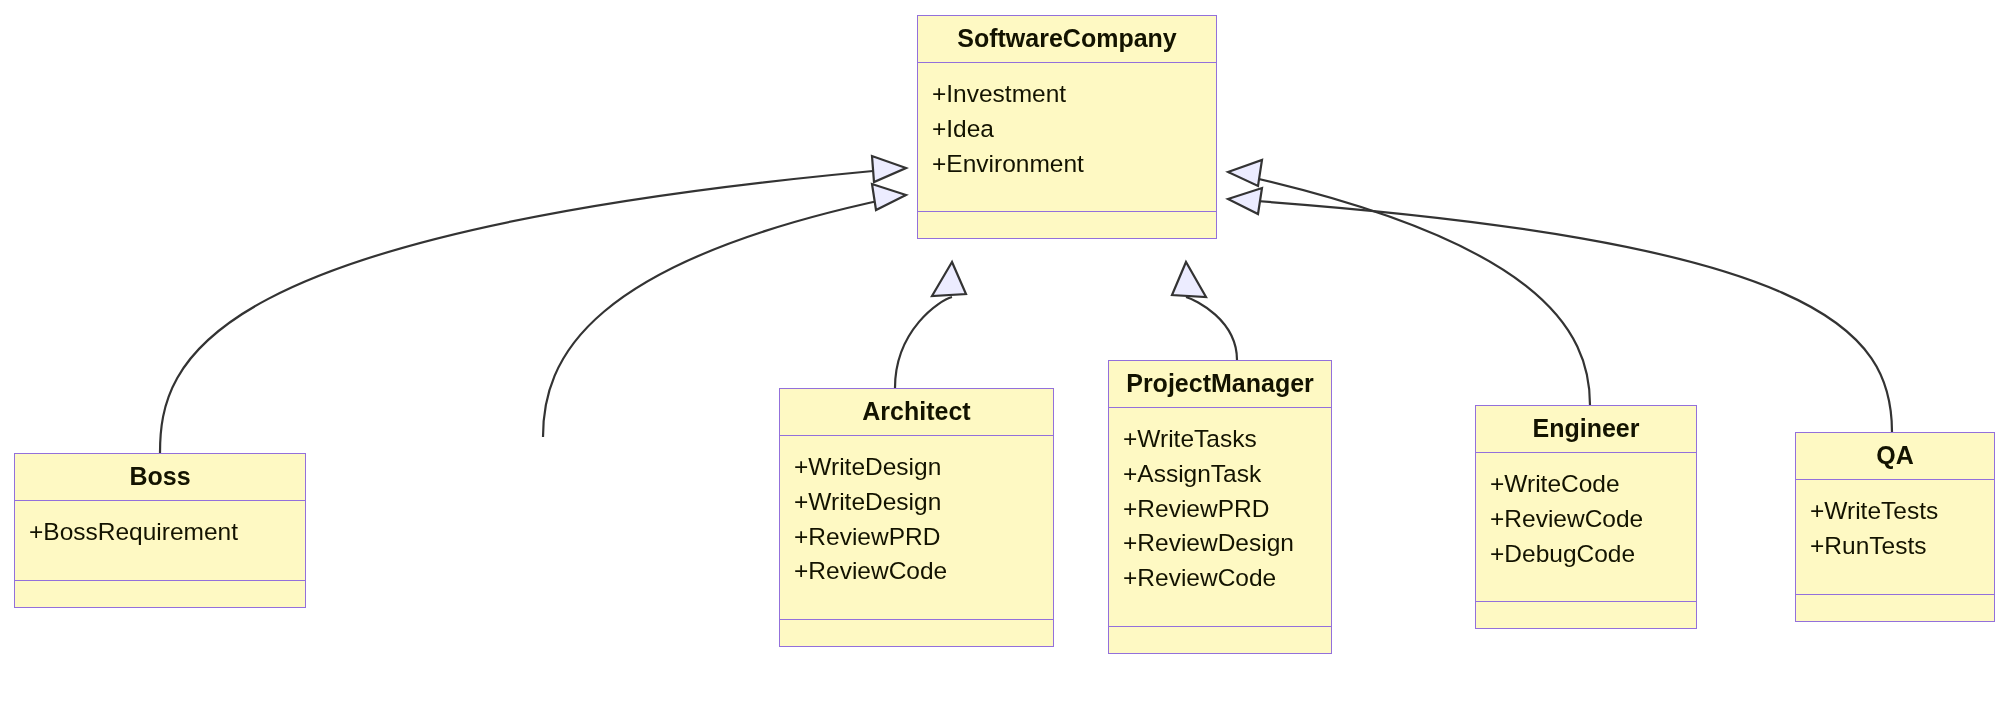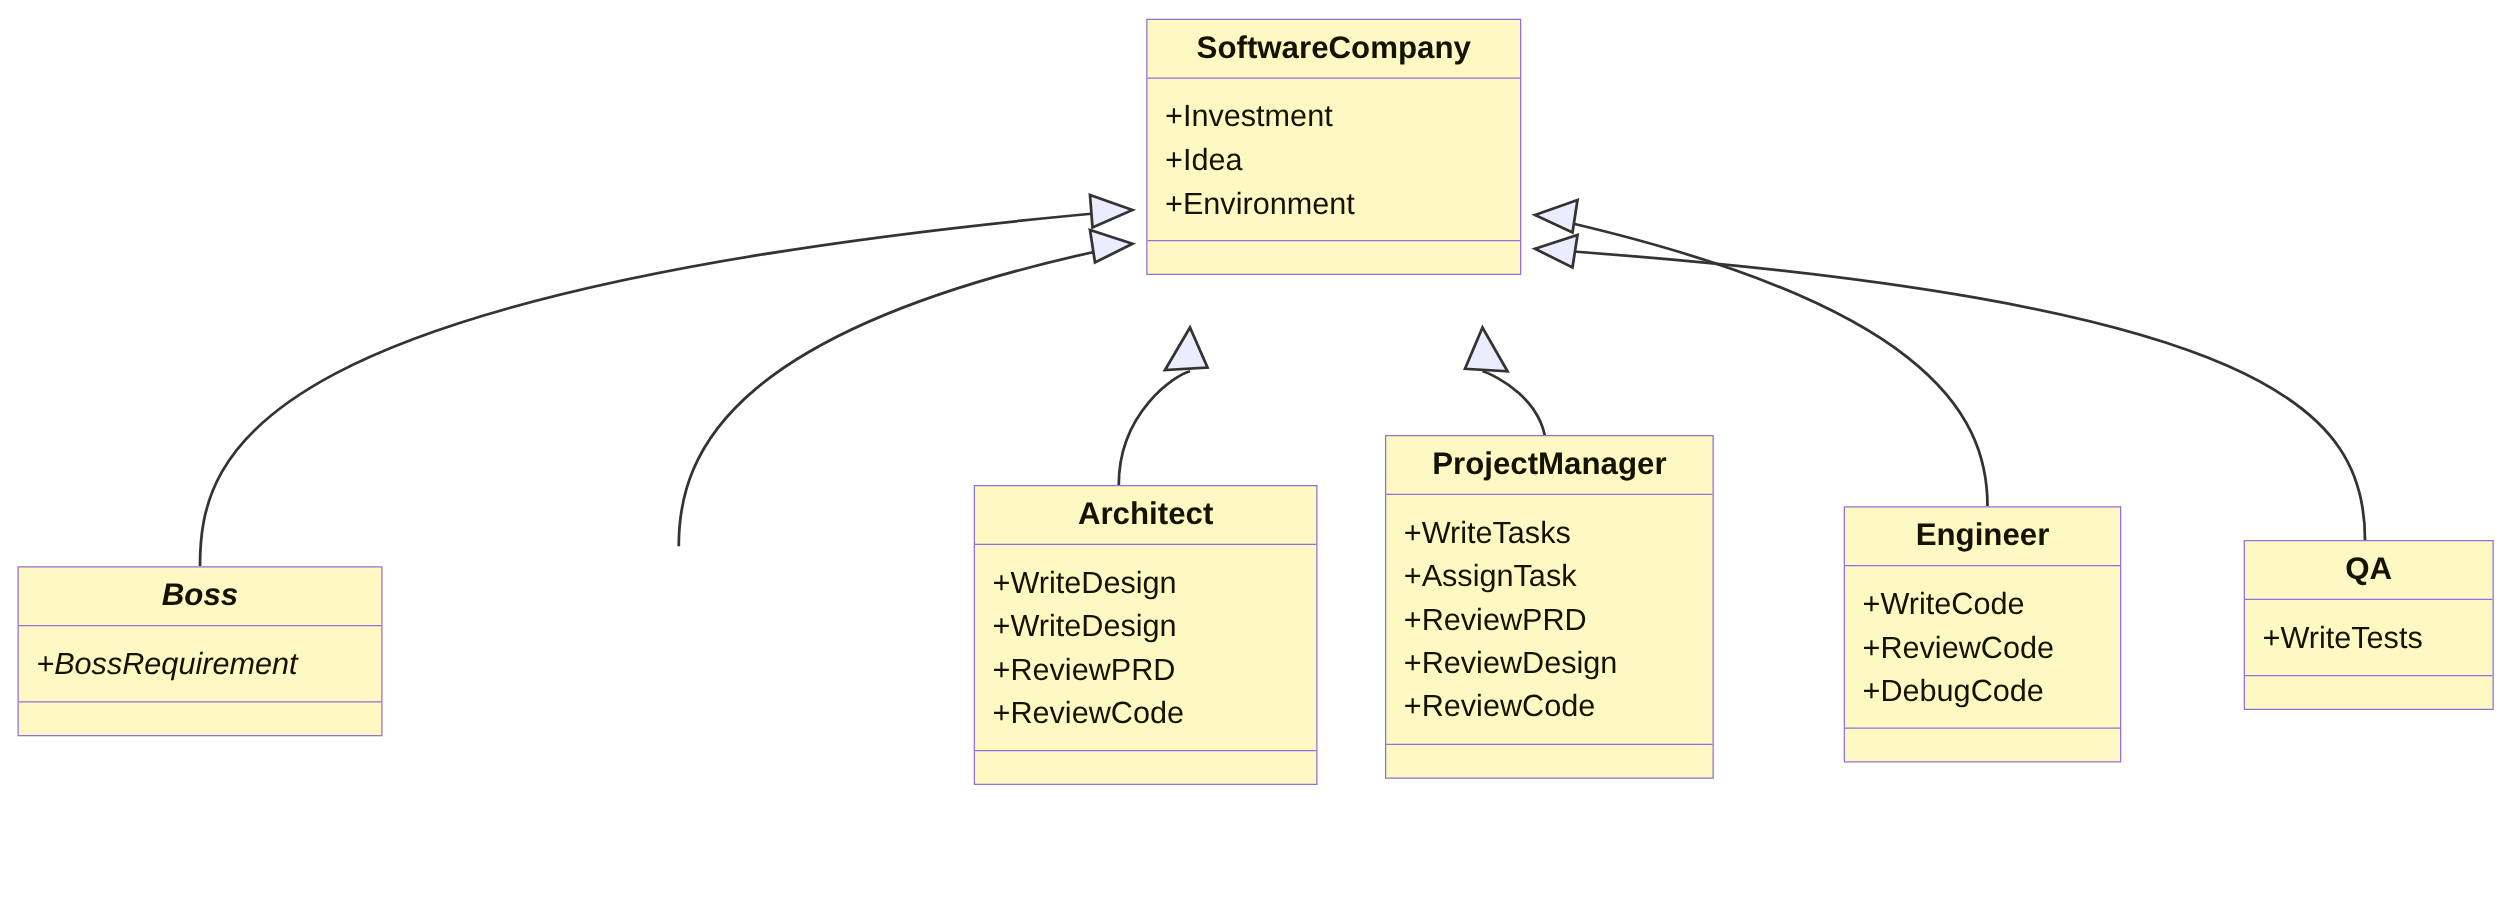--- a/index.html
+++ b/index.html
@@ -41,21 +41,21 @@
     font-weight: bold;
     font-size: 25px;
     color: #131300;
     padding: 9px 14px 10px 14px;
     border-bottom: 1.6px solid #9370db;
     line-height: 1.08;
     white-space: nowrap;
   }
   .class-members {
     box-sizing: border-box;
-    padding: 14px 14px 11px 14px;
+    padding: 14px 14px 30px 14px;
     border-bottom: 1.6px solid #9370db;
     flex: 1 1 auto;
   }
   .member-row {
     font-size: 24.5px;
     color: #131300;
     line-height: 1.42;
     white-space: nowrap;
   }
   .class-methods-empty {
@@ -92,41 +92,41 @@
   <div class="uml-class" style="left:917px; top:15px; width:300px;">
     <div class="class-title">SoftwareCompany</div>
     <div class="class-members">
       <div class="member-row">+Investment</div>
       <div class="member-row">+Idea</div>
       <div class="member-row">+Environment</div>
     </div>
     <div class="class-methods-empty"></div>
   </div>
 
-  <div class="uml-class" style="left:14px; top:453px; width:292px;font-style:italic;">
+  <div class="uml-class" style="left:14px; top:453px; width:292px;">
     <div class="class-title">Boss</div>
     <div class="class-members">
       <div class="member-row">+BossRequirement</div>
     </div>
     <div class="class-methods-empty"></div>
   </div>
 
 
   <div class="uml-class" style="left:779px; top:388px; width:275px;">
     <div class="class-title">Architect</div>
     <div class="class-members">
       <div class="member-row">+WriteDesign</div>
       <div class="member-row">+WriteDesign</div>
       <div class="member-row">+ReviewPRD</div>
       <div class="member-row">+ReviewCode</div>
     </div>
     <div class="class-methods-empty"></div>
   </div>
 
-  <div class="uml-class" style="left:1108px; top:348px; width:263px;">
+  <div class="uml-class" style="left:1108px; top:360px; width:224px;">
     <div class="class-title">ProjectManager</div>
     <div class="class-members">
       <div class="member-row">+WriteTasks</div>
       <div class="member-row">+AssignTask</div>
       <div class="member-row">+ReviewPRD</div>
       <div class="member-row">+ReviewDesign</div>
       <div class="member-row">+ReviewCode</div>
     </div>
     <div class="class-methods-empty"></div>
   </div>
@@ -138,17 +138,18 @@
       <div class="member-row">+ReviewCode</div>
       <div class="member-row">+DebugCode</div>
     </div>
     <div class="class-methods-empty"></div>
   </div>
 
   <div class="uml-class" style="left:1795px; top:432px; width:200px;">
     <div class="class-title">QA</div>
     <div class="class-members">
       <div class="member-row">+WriteTests</div>
+      <div class="member-row">+RunTests</div>
     </div>
     <div class="class-methods-empty"></div>
   </div>
 
 </div>
 
 </body></html>

